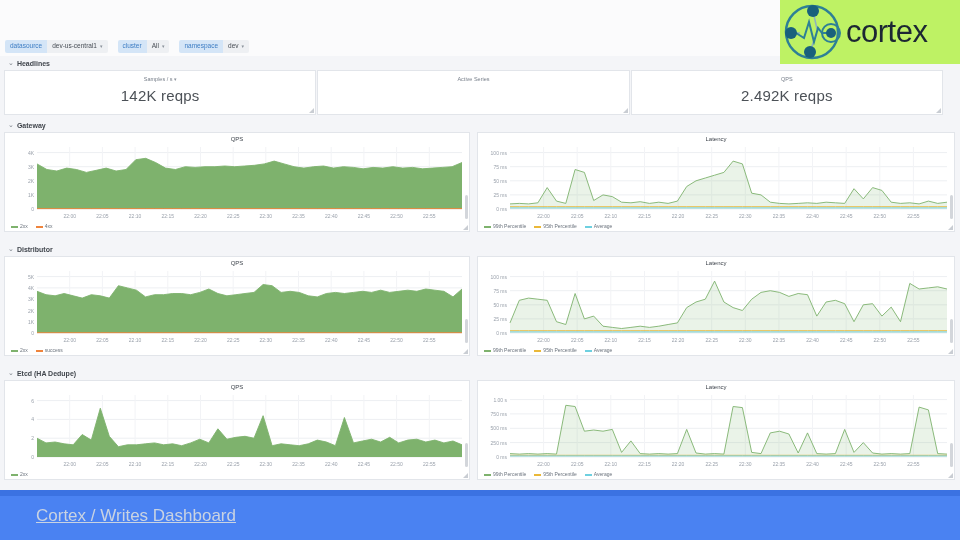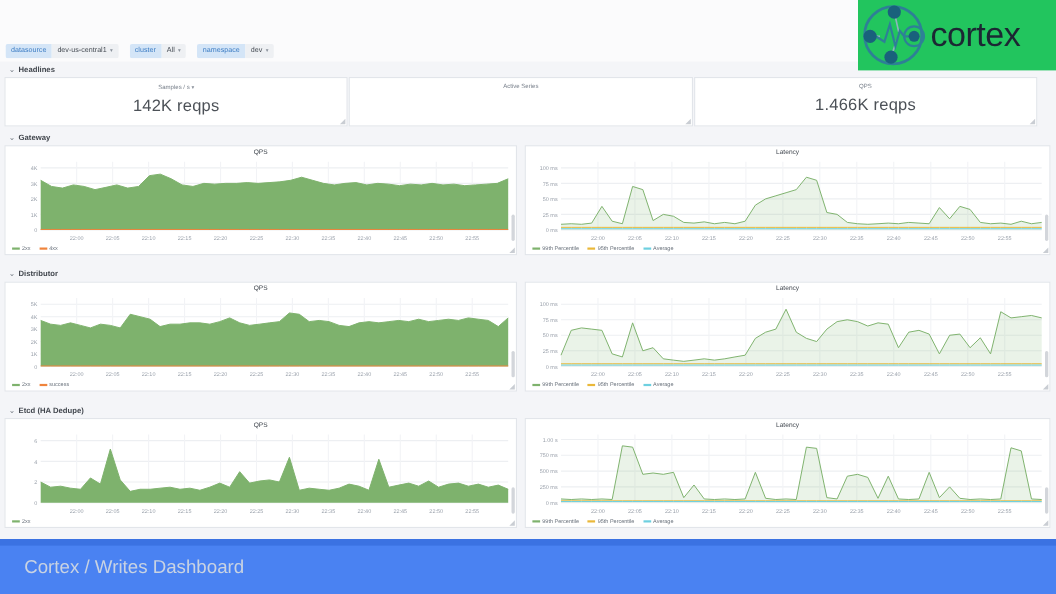--- a/index.html
+++ b/index.html
@@ -26,26 +26,26 @@
   .chart-panel{background:#fff;border:1px solid #e2e5ea;position:relative}
   .chart-panel.lft{width:464px;flex:none}
   .chart-panel.rgt{flex:1}
   .cp-title{text-align:center;font-size:6px;color:#3f454d;padding-top:3px;height:8px}
   .cp-plot{position:absolute;left:2px;right:3px;top:11px;bottom:11px}
   .cp-legend{position:absolute;left:6px;bottom:2px;display:flex;gap:8px;font-size:5px;color:#6a727c;align-items:center}
   .cp-legend .lg i{display:inline-block;width:7px;height:2px;margin-right:2px;vertical-align:middle}
   .sbar{position:absolute;right:1px;bottom:12px;width:3px;height:24px;background:#d3d6db;border-radius:2px}
   .rsz{position:absolute;right:1px;bottom:1px;width:0;height:0;border-bottom:5px solid #c9cdd3;border-left:5px solid transparent}
   
-  .logo{position:absolute;top:0;right:0;width:180px;height:64px;background:#22c55e;display:flex;align-items:center;z-index:4}
+  .logo{position:absolute;top:0;right:0;width:180px;height:64px;background:#bef264;display:flex;align-items:center;z-index:4}
   .logo .word{font-size:31px;color:#1c2733;letter-spacing:-.5px;margin-left:2px}
   
   .footer{position:absolute;left:0;top:490px;width:960px;height:50px;background:#4a82f2}
   .footer .edge{height:6px;background:#3b72e2}
-  .footer a{display:inline-block;margin:10px 0 0 22px;font-size:17px;color:#c9d3e2;cursor:pointer}
+  .footer a{display:inline-block;margin:10px 0 0 36px;font-size:17px;color:#c9d3e2;text-decoration:underline;cursor:pointer}
 </style>
 </head>
 <body>
 
 <div class="dash"></div>
 
 <div class="logo">
   <svg width="64" height="64" viewBox="0 0 64 64">
     <circle cx="32" cy="32" r="26" fill="none" stroke="#2e8096" stroke-width="2.5"></circle>
     <line x1="33" y1="11" x2="37" y2="29" stroke="#8fb3bf" stroke-width="1.5"></line>
@@ -107,21 +107,21 @@
     <div class="t"><span>Samples / s</span> <span class="crt">▾</span></div>
     <div class="v">142K reqps</div>
     <span class="rsz"></span>
   </div>
   <div class="stat">
     <div class="t">Active Series</div>
     <span class="rsz"></span>
   </div>
   <div class="stat">
     <div class="t">QPS</div>
-    <div class="v">1.466K reqps</div>
+    <div class="v">2.492K reqps</div>
     <span class="rsz"></span>
   </div>
 </div>
 
 <div class="chart-row" style="top:132px">
   <div class="chart-panel lft">
     <div class="cp-title">QPS</div>
     <div class="cp-plot"><svg width="459" height="76" xmlns="http://www.w3.org/2000/svg">
           <line x1="30" y1="8.6" x2="455" y2="8.6" stroke="#edeff2" stroke-width="1"></line>
           <line x1="30" y1="22.7" x2="455" y2="22.7" stroke="#edeff2" stroke-width="1"></line>

